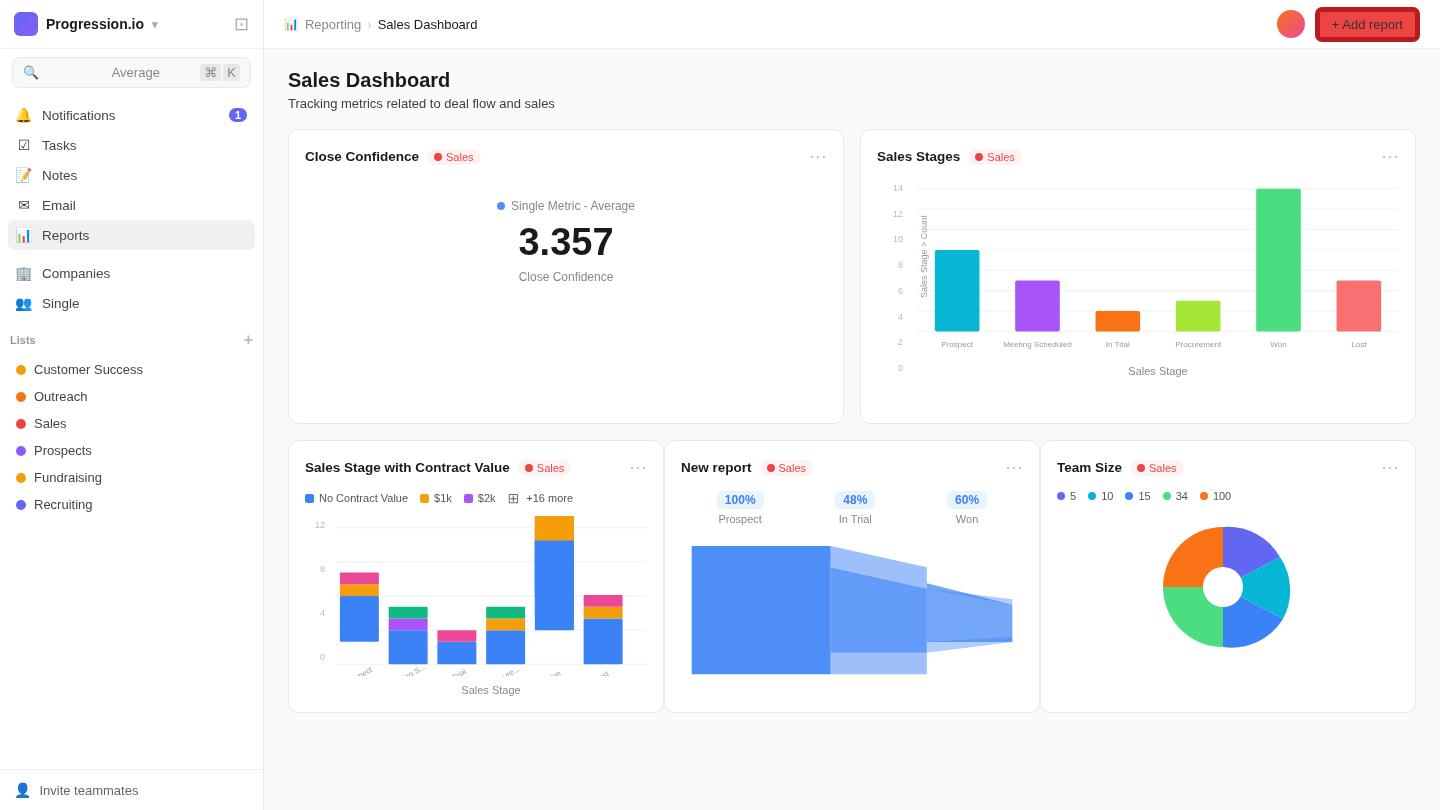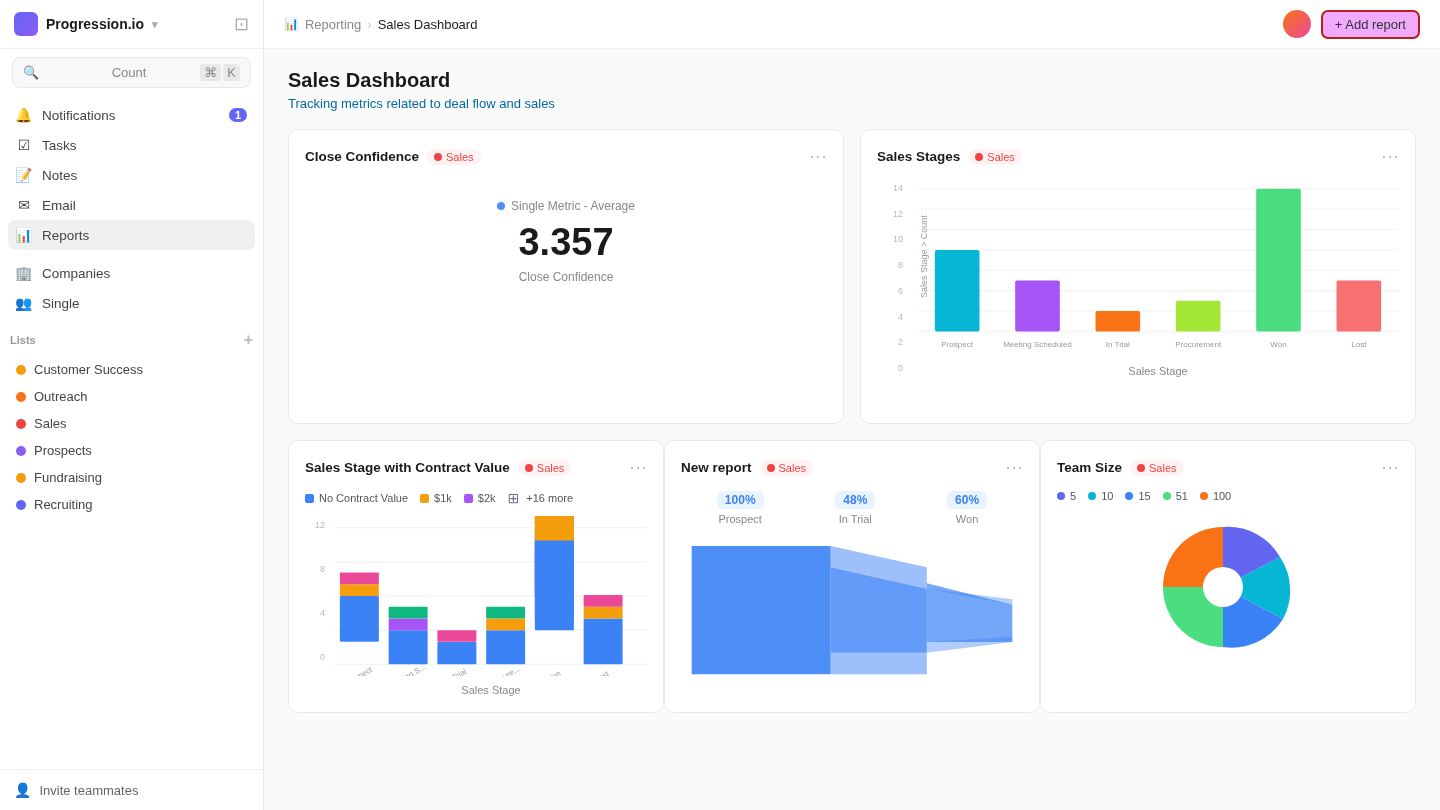--- a/index.html
+++ b/index.html
@@ -27,26 +27,26 @@
     .list-dot { width: 10px; height: 10px; border-radius: 50%; flex-shrink: 0; }
     .sidebar-footer { margin-top: auto; padding: 12px 14px; border-top: 1px solid #f0f0f0; display: flex; align-items: center; gap: 8px; cursor: pointer; font-size: 13px; color: #666; }
 
     
     .main { flex: 1; display: flex; flex-direction: column; background: #fff; overflow: hidden; }
     .topbar { display: flex; align-items: center; justify-content: space-between; padding: 12px 20px; border-bottom: 1px solid #f0f0f0; height: 49px; }
     .breadcrumb { display: flex; align-items: center; gap: 6px; font-size: 13px; color: #888; }
     .breadcrumb .current { color: #1a1a1a; font-weight: 500; }
     .topbar-right { display: flex; align-items: center; gap: 10px; }
     .user-avatar { width: 28px; height: 28px; border-radius: 50%; background: linear-gradient(135deg, #f97316, #ec4899); }
-    .add-report-btn { display: flex; align-items: center; gap: 6px; background: #f0abfc; border: 2px solid #b91c1c; border-radius: 7px; padding: 5px 12px; font-size: 13px; color: #333; cursor: pointer; }
+    .add-report-btn { display: flex; align-items: center; gap: 6px; background: #ef4444; border: 5px solid #b91c1c; border-radius: 7px; padding: 5px 12px; font-size: 13px; color: #333; cursor: pointer; }
 
     
     .content { flex: 1; overflow-y: auto; padding: 20px 24px; background: #fafafa; }
     .page-title { font-size: 20px; font-weight: 700; color: #1a1a1a; margin-bottom: 4px; }
-    .page-subtitle { font-size: 13px; color: #0369a1; margin-bottom: 18px; }
+    .page-subtitle { font-size: 13px; color: #404040; margin-bottom: 18px; }
 
     
     .charts-grid { display: grid; grid-template-columns: 1fr 1fr; gap: 16px; margin-bottom: 16px; }
     .charts-grid-3 { display: grid; grid-template-columns: 1fr 1fr 1fr; }
     .chart-card { background: #fff; border: 1px solid #e8e8e8; border-radius: 10px; padding: 16px; position: relative; overflow: hidden; }
     .chart-header { display: flex; align-items: center; justify-content: space-between; margin-bottom: 12px; }
     .chart-title { font-size: 13.5px; font-weight: 600; color: #1a1a1a; display: flex; align-items: center; gap: 8px; }
     .tag { display: inline-flex; align-items: center; gap: 4px; background: #fef2f2; color: #ef4444; font-size: 11px; border-radius: 20px; padding: 2px 7px; font-weight: 500; }
     .chart-menu { color: #bbb; cursor: pointer; font-size: 18px; }
     .metric-center { text-align: center; padding: 20px 0 10px; }
@@ -71,21 +71,21 @@
       <div class="brand-avatar"></div>
       <span>Progression.io</span>
       <span style="font-size:11px;color:#aaa;">▾</span>
     </div>
     <div class="sidebar-collapse">⊡</div>
   </div>
 
   <div class="sidebar-search">
     <div class="search-box">
       <span style="color:#aaa;font-size:13px;">🔍</span>
-      <span>Count</span>
+      <span>Average</span>
       <div class="search-kbd">
         <span class="kbd">⌘</span>
         <span class="kbd">K</span>
       </div>
     </div>
   </div>
 
   <div class="sidebar-nav">
     <div class="nav-item">
       <span class="nav-icon">🔔</span>
@@ -419,21 +419,21 @@
           <div class="legend-item">
             <span class="pie-dot" style="background:#06b6d4;"></span>
             <span>10</span>
           </div>
           <div class="legend-item">
             <span class="pie-dot" style="background:#3b82f6;"></span>
             <span>15</span>
           </div>
           <div class="legend-item">
             <span class="pie-dot" style="background:#4ade80;"></span>
-            <span>51</span>
+            <span>34</span>
           </div>
           <div class="legend-item">
             <span class="pie-dot" style="background:#f97316;"></span>
             <span>100</span>
           </div>
         </div>
 
         <div style="display:flex;justify-content:center;">
           <svg width="160" height="150" viewBox="0 0 160 150">
 

